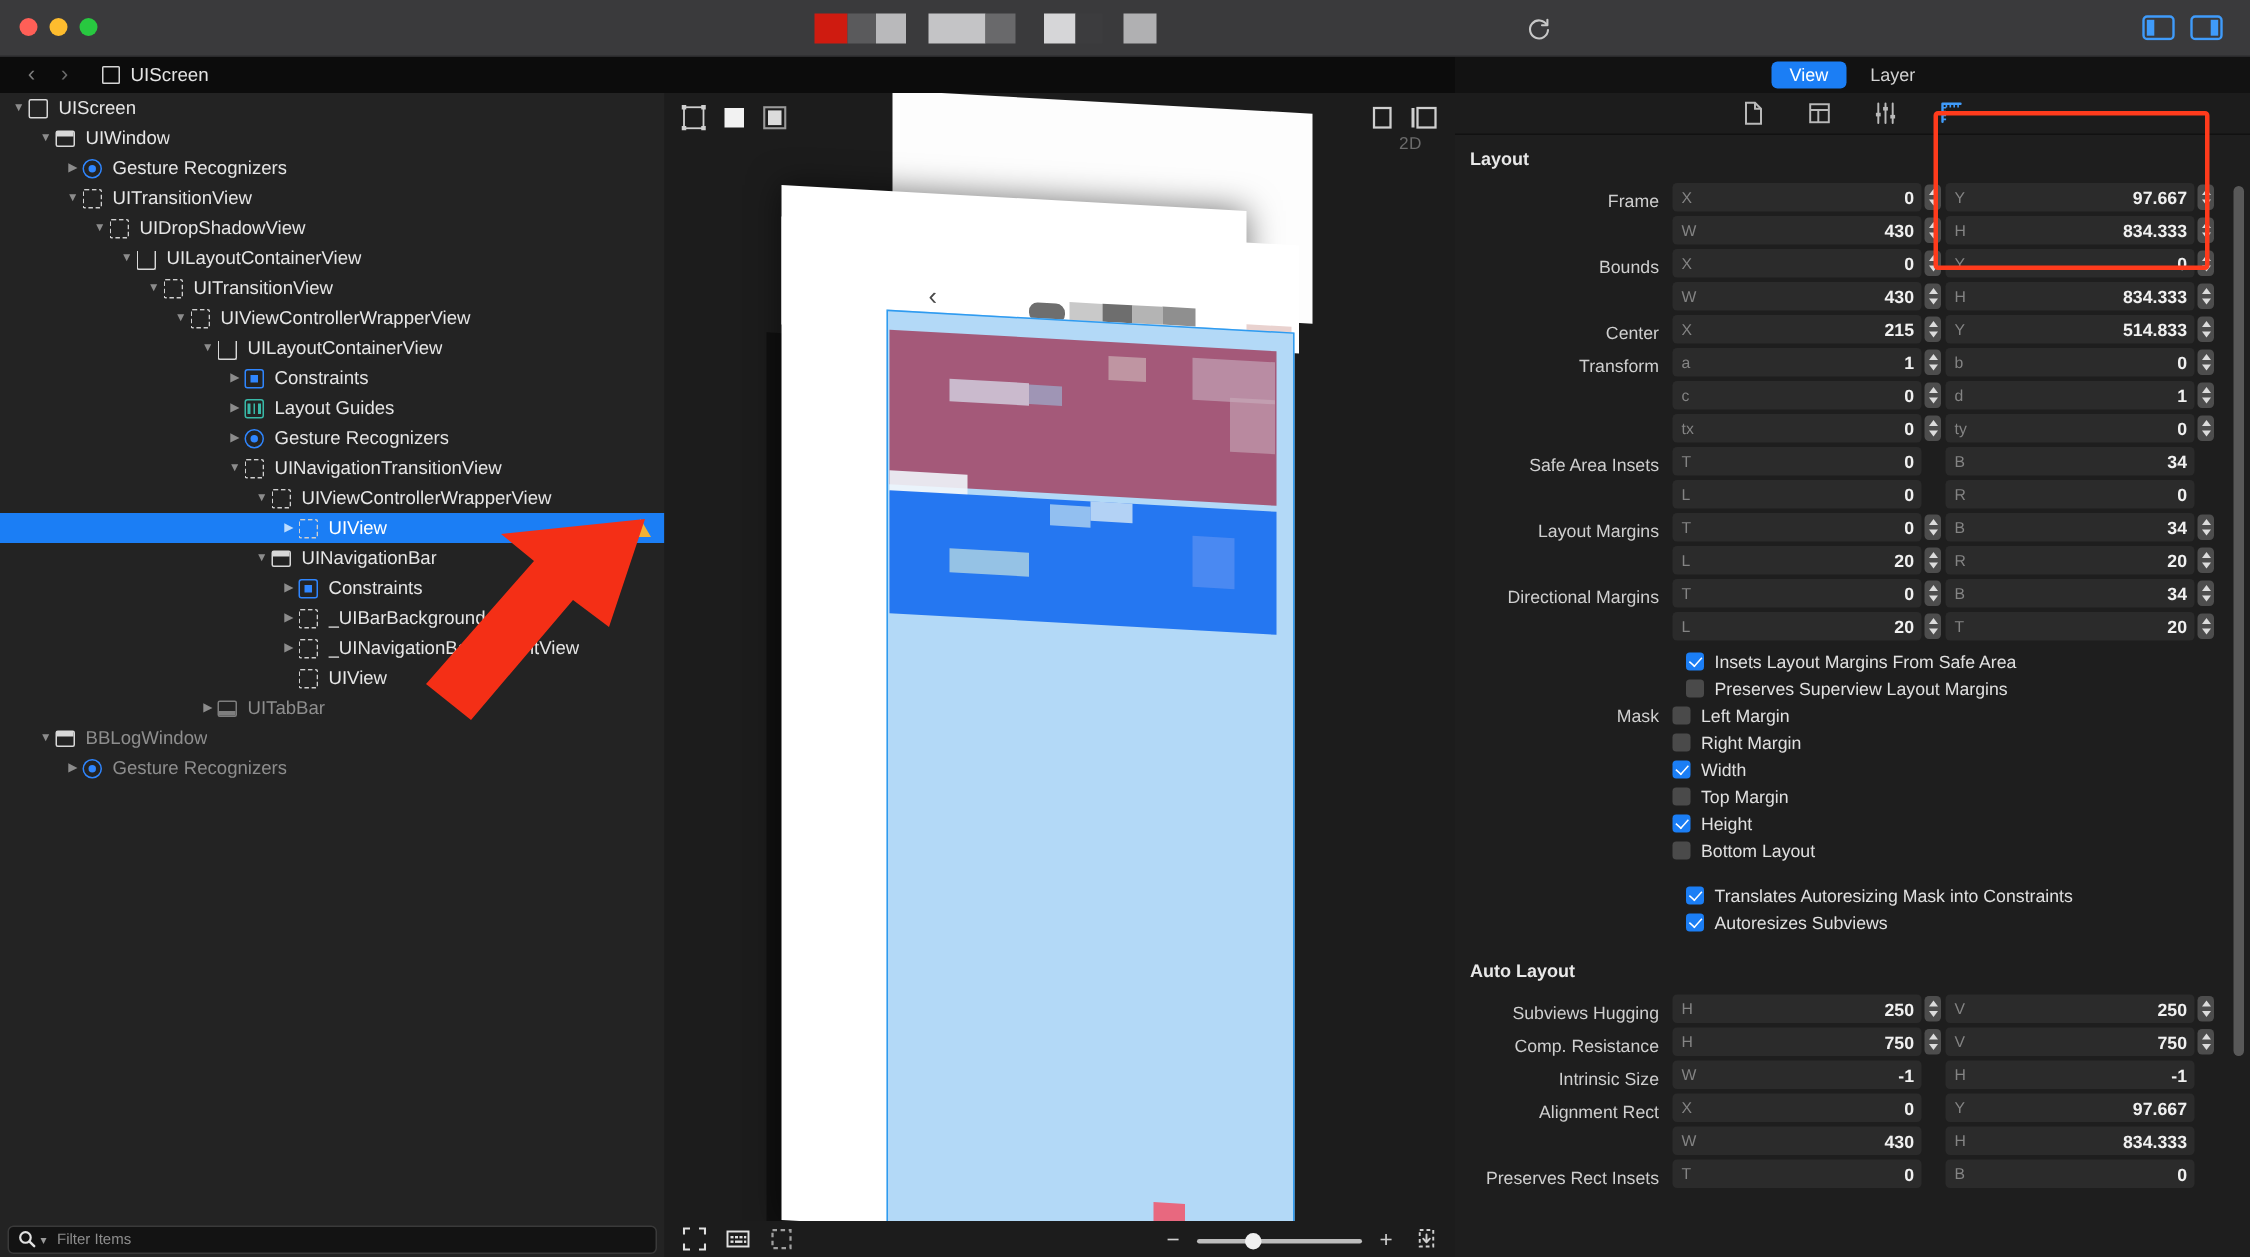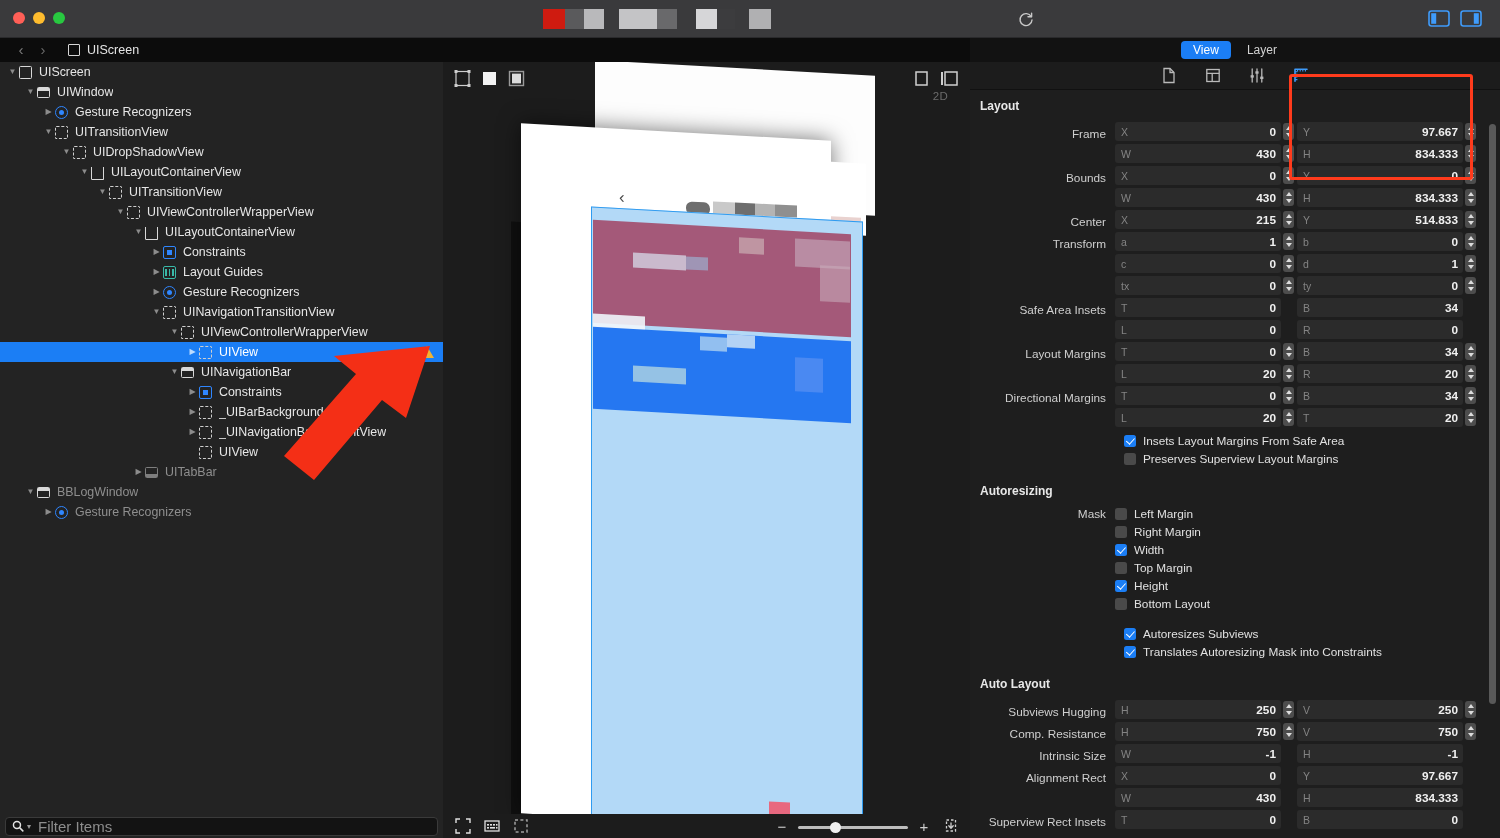--- a/index.html
+++ b/index.html
@@ -102,21 +102,21 @@
   
   .filterbar {
     position: absolute; left: 0; top: 814px; width: 443px; height: 24px;
     background: #232323; display: flex; align-items: center;
   }
   .filterfield {
     margin: 0 5px; flex: 1; height: 19px; background: #131313;
     border: 1px solid #3a3a3a; border-radius: 4px;
     display: flex; align-items: center; padding-left: 6px; gap: 3px;
   }
-  .filter-ph { color: #8d8d8d; font-size: 15px; margin-left: 4px; }
+  .filter-ph { color: #8d8d8d; font-size: 10px; margin-left: 4px; }
 
   
   .canvas {
     position: absolute; left: 443px; top: 62px; width: 527px; height: 752px;
     background: #1c1c1c; overflow: hidden;
   }
   .canvas-topbar {
     position: absolute; left: 0; top: 0; width: 527px; height: 34px; z-index: 6;
     pointer-events: none;
   }
@@ -935,21 +935,20 @@
           <div class="cbrow" style="margin-top: 5px;">
             <div class="cbox on"></div>
             <div class="cblabel">Insets Layout Margins From Safe Area</div>
           </div>
           <div class="cbrow" style="margin-top: 0px;">
             <div class="cbox"></div>
             <div class="cblabel">Preserves Superview Layout Margins</div>
           </div>
         </div>
 
-      <div class="sect-title" style="padding-top:16px;">Autoresizing</div>
       <div id="mask-rows">
           <div class="cbrow masked">
             <div class="mlabel">Mask</div>
             <div class="cbox"></div>
             <div class="cblabel">Left Margin</div>
           </div>
           <div class="cbrow masked">
             <div class="mlabel"></div>
             <div class="cbox"></div>
             <div class="cblabel">Right Margin</div>
@@ -971,25 +970,25 @@
           </div>
           <div class="cbrow masked">
             <div class="mlabel"></div>
             <div class="cbox"></div>
             <div class="cblabel">Bottom Layout</div>
           </div>
         </div>
       <div id="autoresize-options" style="margin-top:12px;">
           <div class="cbrow">
             <div class="cbox on"></div>
-            <div class="cblabel">Autoresizes Subviews</div>
+            <div class="cblabel">Translates Autoresizing Mask into Constraints</div>
           </div>
           <div class="cbrow">
             <div class="cbox on"></div>
-            <div class="cblabel">Translates Autoresizing Mask into Constraints</div>
+            <div class="cblabel">Autoresizes Subviews</div>
           </div>
         </div>
 
       <div class="sect-title" style="padding-top:16px;">Auto Layout</div>
       <div id="autolayout-rows">
           <div class="row">
             <div class="rowlabel">Subviews Hugging</div>
             <div class="fieldpair">
               <div class="fieldcell">
                 <div class="fld">
@@ -1077,21 +1076,21 @@
               <div class="fieldcell">
                 <div class="fld">
                   <span class="k">H</span>
                   <span class="v">834.333</span>
                 </div>
                 <div class="stepper hidden"></div>
               </div>
             </div>
           </div>
           <div class="row">
-            <div class="rowlabel">Superview Rect Insets</div>
+            <div class="rowlabel">Preserves Rect Insets</div>
             <div class="fieldpair">
               <div class="fieldcell">
                 <div class="fld">
                   <span class="k">T</span>
                   <span class="v">0</span>
                 </div>
                 <div class="stepper hidden"></div>
               </div>
               <div class="fieldcell">
                 <div class="fld">

